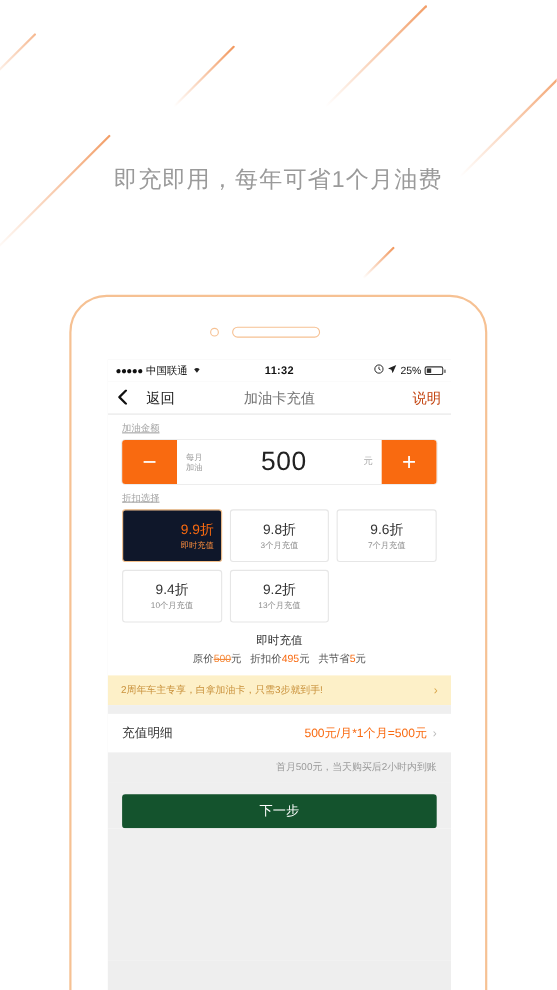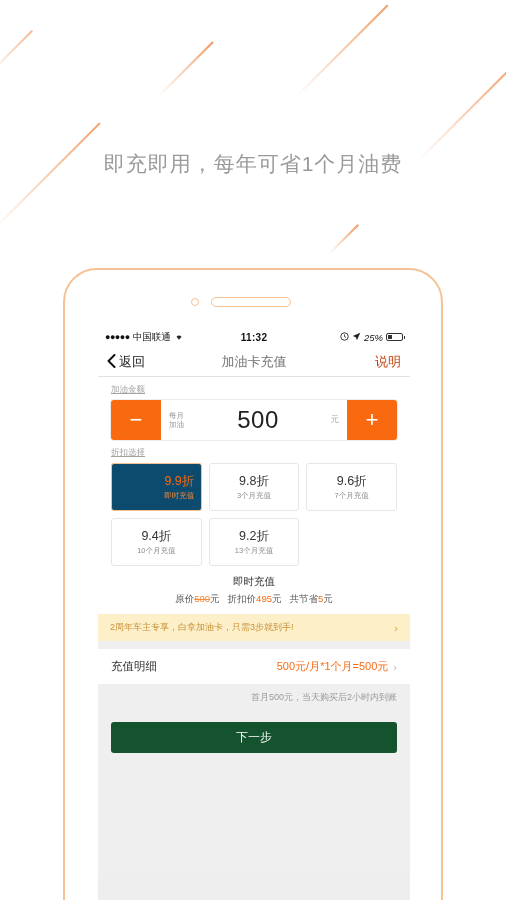--- a/index.html
+++ b/index.html
@@ -54,30 +54,30 @@
     position:absolute;left:33px;top:57px;width:312px;height:600px;
     background:#eeeeee;overflow:hidden;
   }
 
   
   .statusbar{height:20px;background:#ffffff;display:flex;align-items:center;
     padding:0 7px;font-size:9.5px;color:#111;box-sizing:border-box;}
   .sb-left{display:flex;align-items:center;gap:3px;flex:1;}
   .dots{letter-spacing:-0.5px;font-size:9px;}
   .sb-center{flex:0 0 auto;font-weight:bold;font-size:10px;letter-spacing:.3px;}
-  .sb-right{flex:1;display:flex;align-items:center;justify-content:flex-end;gap:3px;font-style:italic;}
+  .sb-right{flex:1;display:flex;align-items:center;justify-content:flex-end;gap:3px;}
   .bat{display:inline-block;width:17px;height:8.5px;border:1px solid #333;border-radius:2px;
       position:relative;box-sizing:border-box;}
   .bat:after{content:"";position:absolute;right:-3px;top:2.5px;width:1.5px;height:3px;background:#333;}
   .bat i{position:absolute;left:1px;top:1px;bottom:1px;width:25%;background:#333;display:block;}
 
   
   .navbar{height:30px;background:#fff;display:flex;align-items:center;
     padding:0 9px;box-sizing:border-box;border-bottom:1px solid #e2e2e2;}
-  .nav-back{display:flex;align-items:flex-end;gap:3px;font-size:13px;color:#1a1a1a;flex:1;}
+  .nav-back{display:flex;align-items:flex-end;gap:17px;font-size:13px;color:#1a1a1a;flex:1;}
   .nav-title{flex:0 0 auto;font-size:13px;color:#737373;}
   .nav-right{flex:1;text-align:right;font-size:13px;color:#c2410c;}
 
   
   .content{background:#ffffff;padding:0 0 0 0;}
   .sec-label{font-size:8.5px;color:#a3a3a3;padding:7px 13px 4px;text-decoration:underline;}
 
   
   .stepper{display:flex;margin:0 13px;height:40px;border-radius:3px;overflow:hidden;
     box-shadow:0 0 0 1px #ededed;}
@@ -87,21 +87,21 @@
   .st-unitlbl{font-size:7.5px;color:#999;line-height:1.25;width:26px;}
   .st-val{flex:1;text-align:center;font-size:24px;color:#222;letter-spacing:.5px;}
   .st-yuan{font-size:8.5px;color:#aaa;width:18px;text-align:right;}
 
   
   .grid{display:grid;grid-template-columns:repeat(3,1fr);gap:7px;margin:0 13px;}
   .card{border:1px solid #e6e6e6;border-radius:3px;background:#fff;height:46px;
     display:flex;flex-direction:column;align-items:center;justify-content:center;gap:1px;}
   .card .rate{font-size:12.5px;color:#333;}
   .card .sub{font-size:7.5px;color:#8d8d8d;}
-  .card.sel{border-color:#F4C08B;background:#0c4a6e;padding-left:46px;}
+  .card.sel{border-color:#F4C08B;background:#0f172a;padding-left:46px;}
   .card.sel .rate{color:#F96A10;}
   .card.sel .sub{color:#F58A3C;}
 
   
   .summary{text-align:center;padding:9px 0 8px;}
   .sum-1{font-size:10.5px;color:#333;margin-bottom:4px;}
   .sum-2{font-size:9.5px;color:#555;}
   .sum-2 .strike{text-decoration:line-through;color:#F58A3C;}
   .sum-2 .hot{color:#F96A10;}
   .sum-2 span.gap{display:inline-block;width:8px;}

